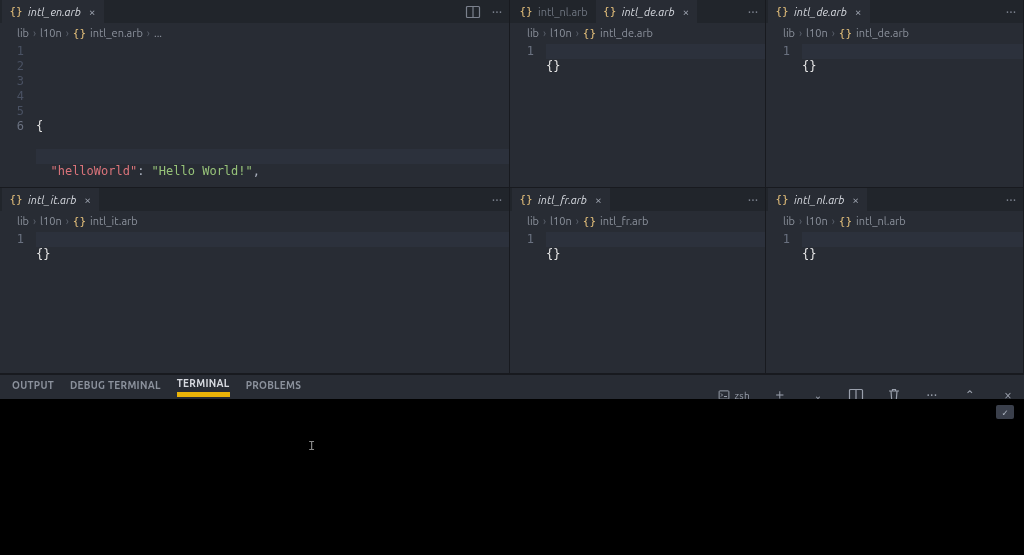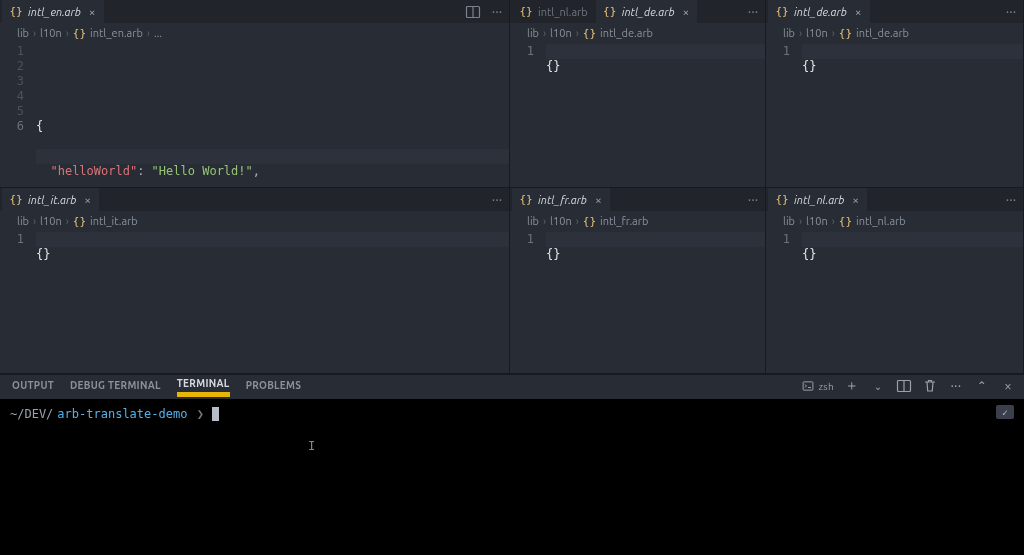--- a/index.html
+++ b/index.html
@@ -115,21 +115,21 @@
     padding-left: 12px;
     gap: 16px;
     font-size: 10px;
     color: #8b919c;
     position: relative;
     letter-spacing: 0.3px;
   }
   .ptab { cursor:pointer; padding-bottom:3px;font-weight:bold; }
   .ptab.active { color:#d7dae0; border-bottom: 5px solid #eab308; }
   .panel-actions {
-    position:absolute; right:8px; top:3px; height:16px; display:flex; align-items:center; gap:10px; color:#9aa0ac;
+    position:absolute; right:8px; top:12px; height:16px; display:flex; align-items:center; gap:22px; color:#9aa0ac;
   }
   .shell-badge { display:flex; align-items:center; gap:4px; font-size:10px; }
   .terminal {
     flex:1; background:#000; padding: 8px 10px; font-family: Menlo, Consolas, monospace; font-size:12px;
     color:#ccc; position:relative;
   }
   .term-line { display:flex; align-items:center; gap:4px; }
   .cwd1 { color:#9aa0ac; }
   .cwd2 { color:#54b1e8; }
   .prompt-ar { color:#737984; margin-left:-2px; }
@@ -361,22 +361,16 @@
         <svg viewBox="0 0 16 16" fill="none" stroke="currentColor" stroke-width="1.2">
             <path d="M3 4h10M6.5 4V2.5h3V4M5 4l.7 9h4.6L11 4"></path>
           </svg>
       </span>
       <span class="icon-btn">···</span>
       <span class="icon-btn" style="font-size:12px;">⌃</span>
       <span class="icon-btn">×</span>
     </div>
   </div>
   <div class="terminal">
-    <div class="term-line">
-      <span class="cwd1">~/DEV/</span>
-        <span class="cwd2">arb-translate-demo</span>
-      <span class="prompt-ar">&nbsp;❯</span>
-      <span class="cursor"></span>
-    </div>
     <div class="term-ok">✓</div>
     <span class="mini-ibeam">I</span>
   </div>
 </div>
 
 </body></html>

